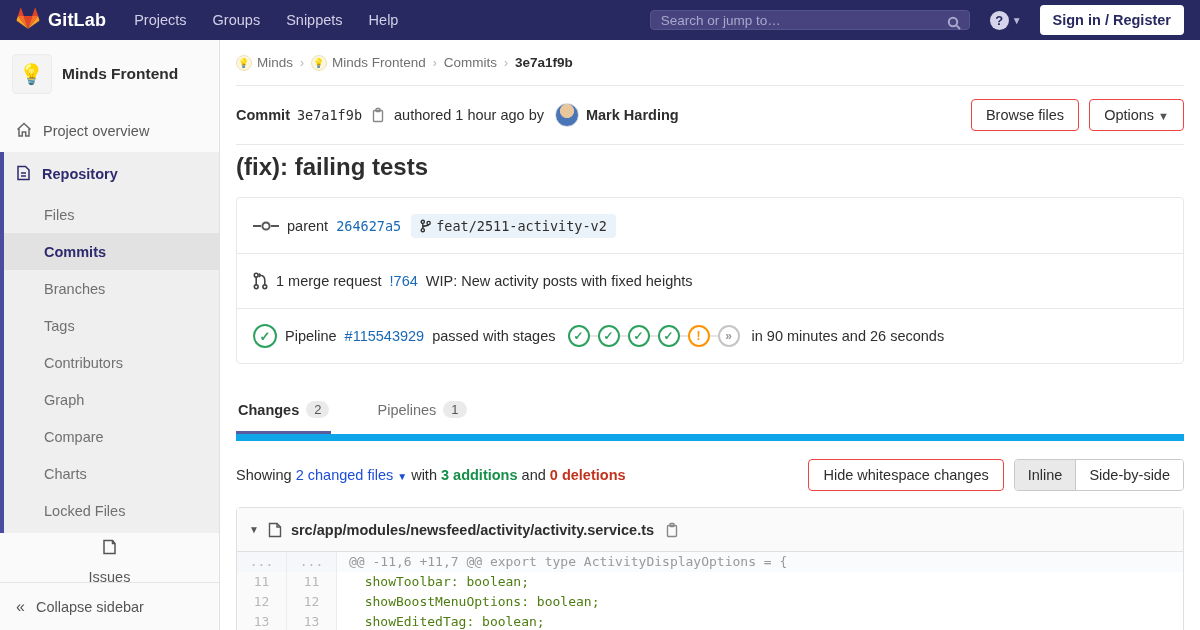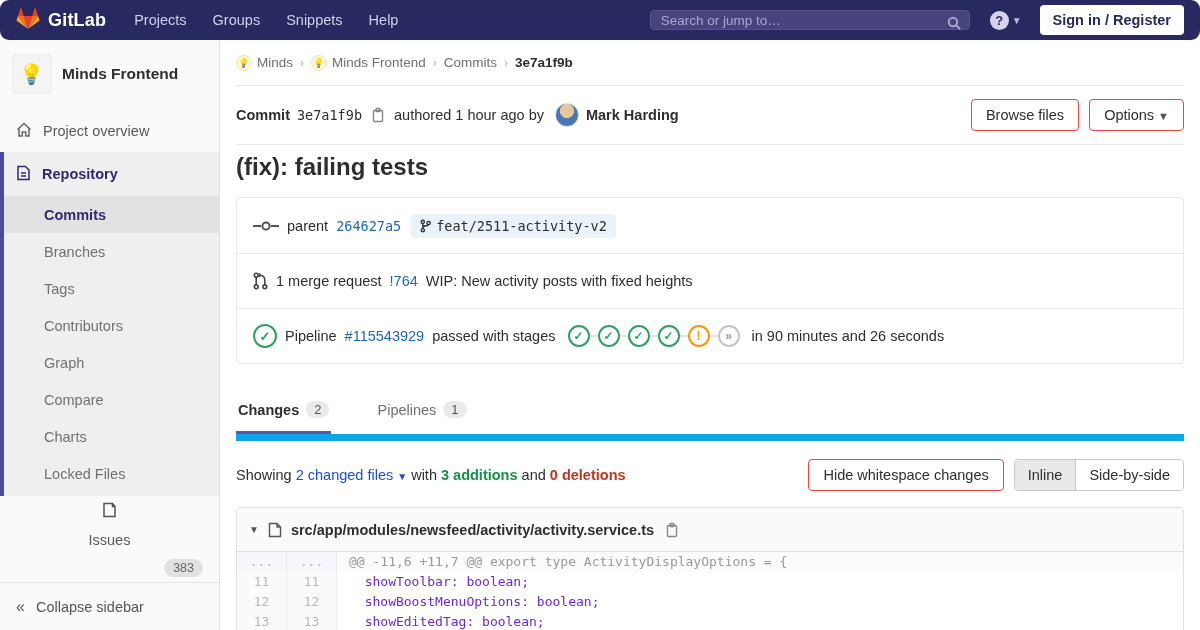--- a/index.html
+++ b/index.html
@@ -1,21 +1,21 @@
 <!DOCTYPE html>
 <html><head>
 <meta charset="utf-8">
 <style>
   * { box-sizing: border-box; margin: 0; padding: 0; }
   html,body { width:1200px; height:630px; overflow:hidden; background:#fff;
     font-family:"Liberation Sans", sans-serif; color:#2e2e2e; }
   .mono { font-family:"DejaVu Sans Mono","Liberation Mono", monospace; }
 
   
-  .navbar { height:40px; background:#292961; display:flex; align-items:center; padding:0 16px; gap:4px;border-radius:9px; }
+  .navbar { height:40px; background:#292961; display:flex; align-items:center; padding:0 16px; gap:4px; }
   .brand { display:flex; align-items:center; gap:8px; margin-right:24px; cursor:pointer; }
   .brand-text { color:#fff; font-size:18px; font-weight:bold; letter-spacing:.2px; }
   .nav-menu { display:flex; gap:26px; }
   .nav-menu .nav-link { color:#d0d0e8; font-size:14.5px; cursor:pointer; }
   .nav-search { margin-left:auto; position:relative; width:320px; }
   .nav-search input { width:100%; height:20px; background:#47437f; border:1px solid #56528e; border-radius:4px;
     color:#e8e8f4; font-size:13.5px; padding:0 32px 0 10px; outline:none; }
   .nav-search input::placeholder { color:#a9a7cc; }
   .nav-search .search-glyph { position:absolute; right:8px; top:5px; }
   .help-wrap { display:flex; align-items:center; gap:3px; margin:0 14px 0 16px; cursor:pointer; }
@@ -114,21 +114,21 @@
   .file-path { font-weight:bold; font-size:14.5px; }
   .file-actions { margin-left:auto; display:flex; gap:10px; align-items:center; }
   .comment-btn { background:#e9e9e9; border:1px solid #d5d5d5; border-radius:4px; width:38px; height:31px;
     display:flex; align-items:center; justify-content:center; cursor:pointer; }
   .view-file-btn { font-size:13.5px; padding:7px 11px; }
 
   .diff { font-family:"DejaVu Sans Mono","Liberation Mono",monospace; font-size:13px; }
   .diff-row { display:flex; line-height:20px; }
   .ln { width:50px; min-width:50px; text-align:center; color:#b8b8b8; background:#fafafa;
     border-right:1px solid #ececec; cursor:pointer; }
-  .code { padding-left:12px; white-space:pre; color:#6d28d9; flex:1; }
+  .code { padding-left:12px; white-space:pre; color:#4d7c0f; flex:1; }
   .diff-row.hunk { background:#fafbfd; }
   .diff-row.hunk .ln { background:#f5f7fa; }
   .diff-row.hunk .code { color:#999; }
 </style>
 </head>
 <body>
 
 <div class="navbar">
   <div class="brand">
     <span>
@@ -184,20 +184,21 @@
     <div class="section-active">
       <div class="side-item section-head">
         <span>
           <svg width="15" height="16" viewBox="0 0 14 16" fill="none" stroke="#2f2a6e" stroke-width="1.5">
             <path d="M1.5 1.5 H9 L12.5 5 V14.5 H1.5 Z"></path>
               <path d="M4.5 8 H9.5 M4.5 11 H9.5"></path>
           </svg>
         </span>
         <span>Repository</span>
       </div>
+      <div class="sub-item">Files</div>
       <div class="sub-item selected">Commits</div>
       <div class="sub-item">Branches</div>
       <div class="sub-item">Tags</div>
       <div class="sub-item">Contributors</div>
       <div class="sub-item">Graph</div>
       <div class="sub-item">Compare</div>
       <div class="sub-item">Charts</div>
       <div class="sub-item">Locked Files</div>
     </div>
     <div class="side-item issues-item">

